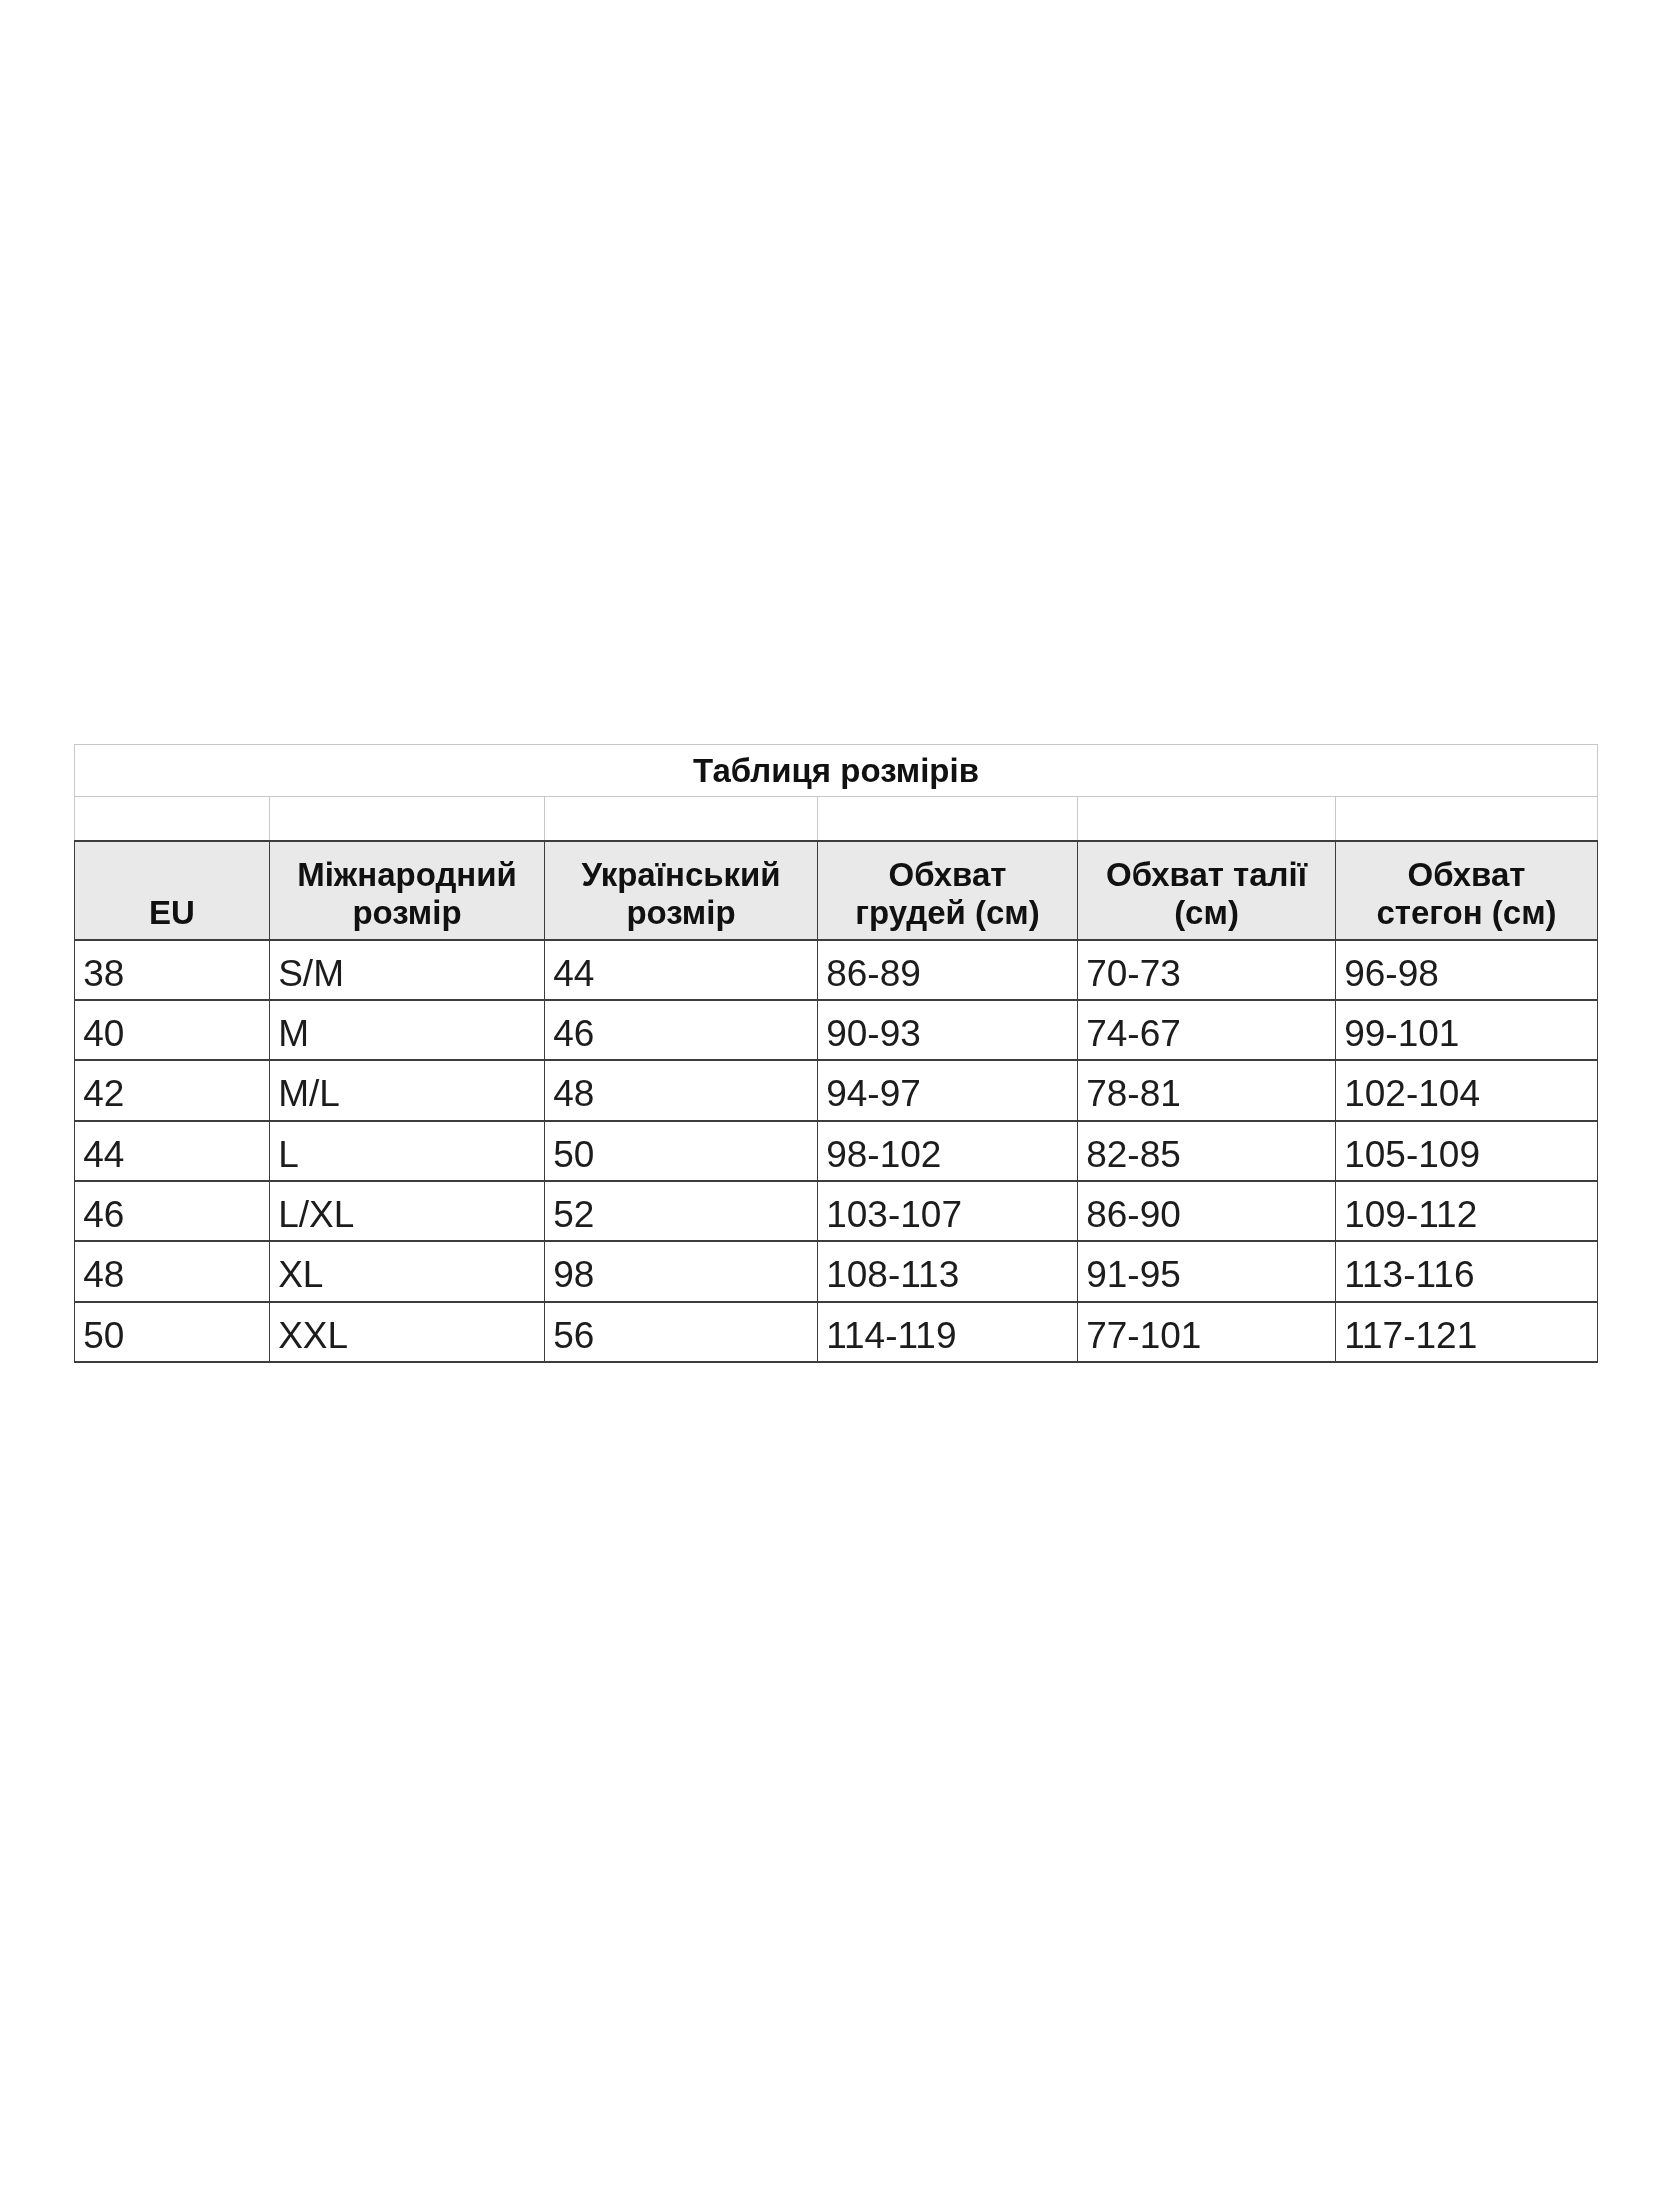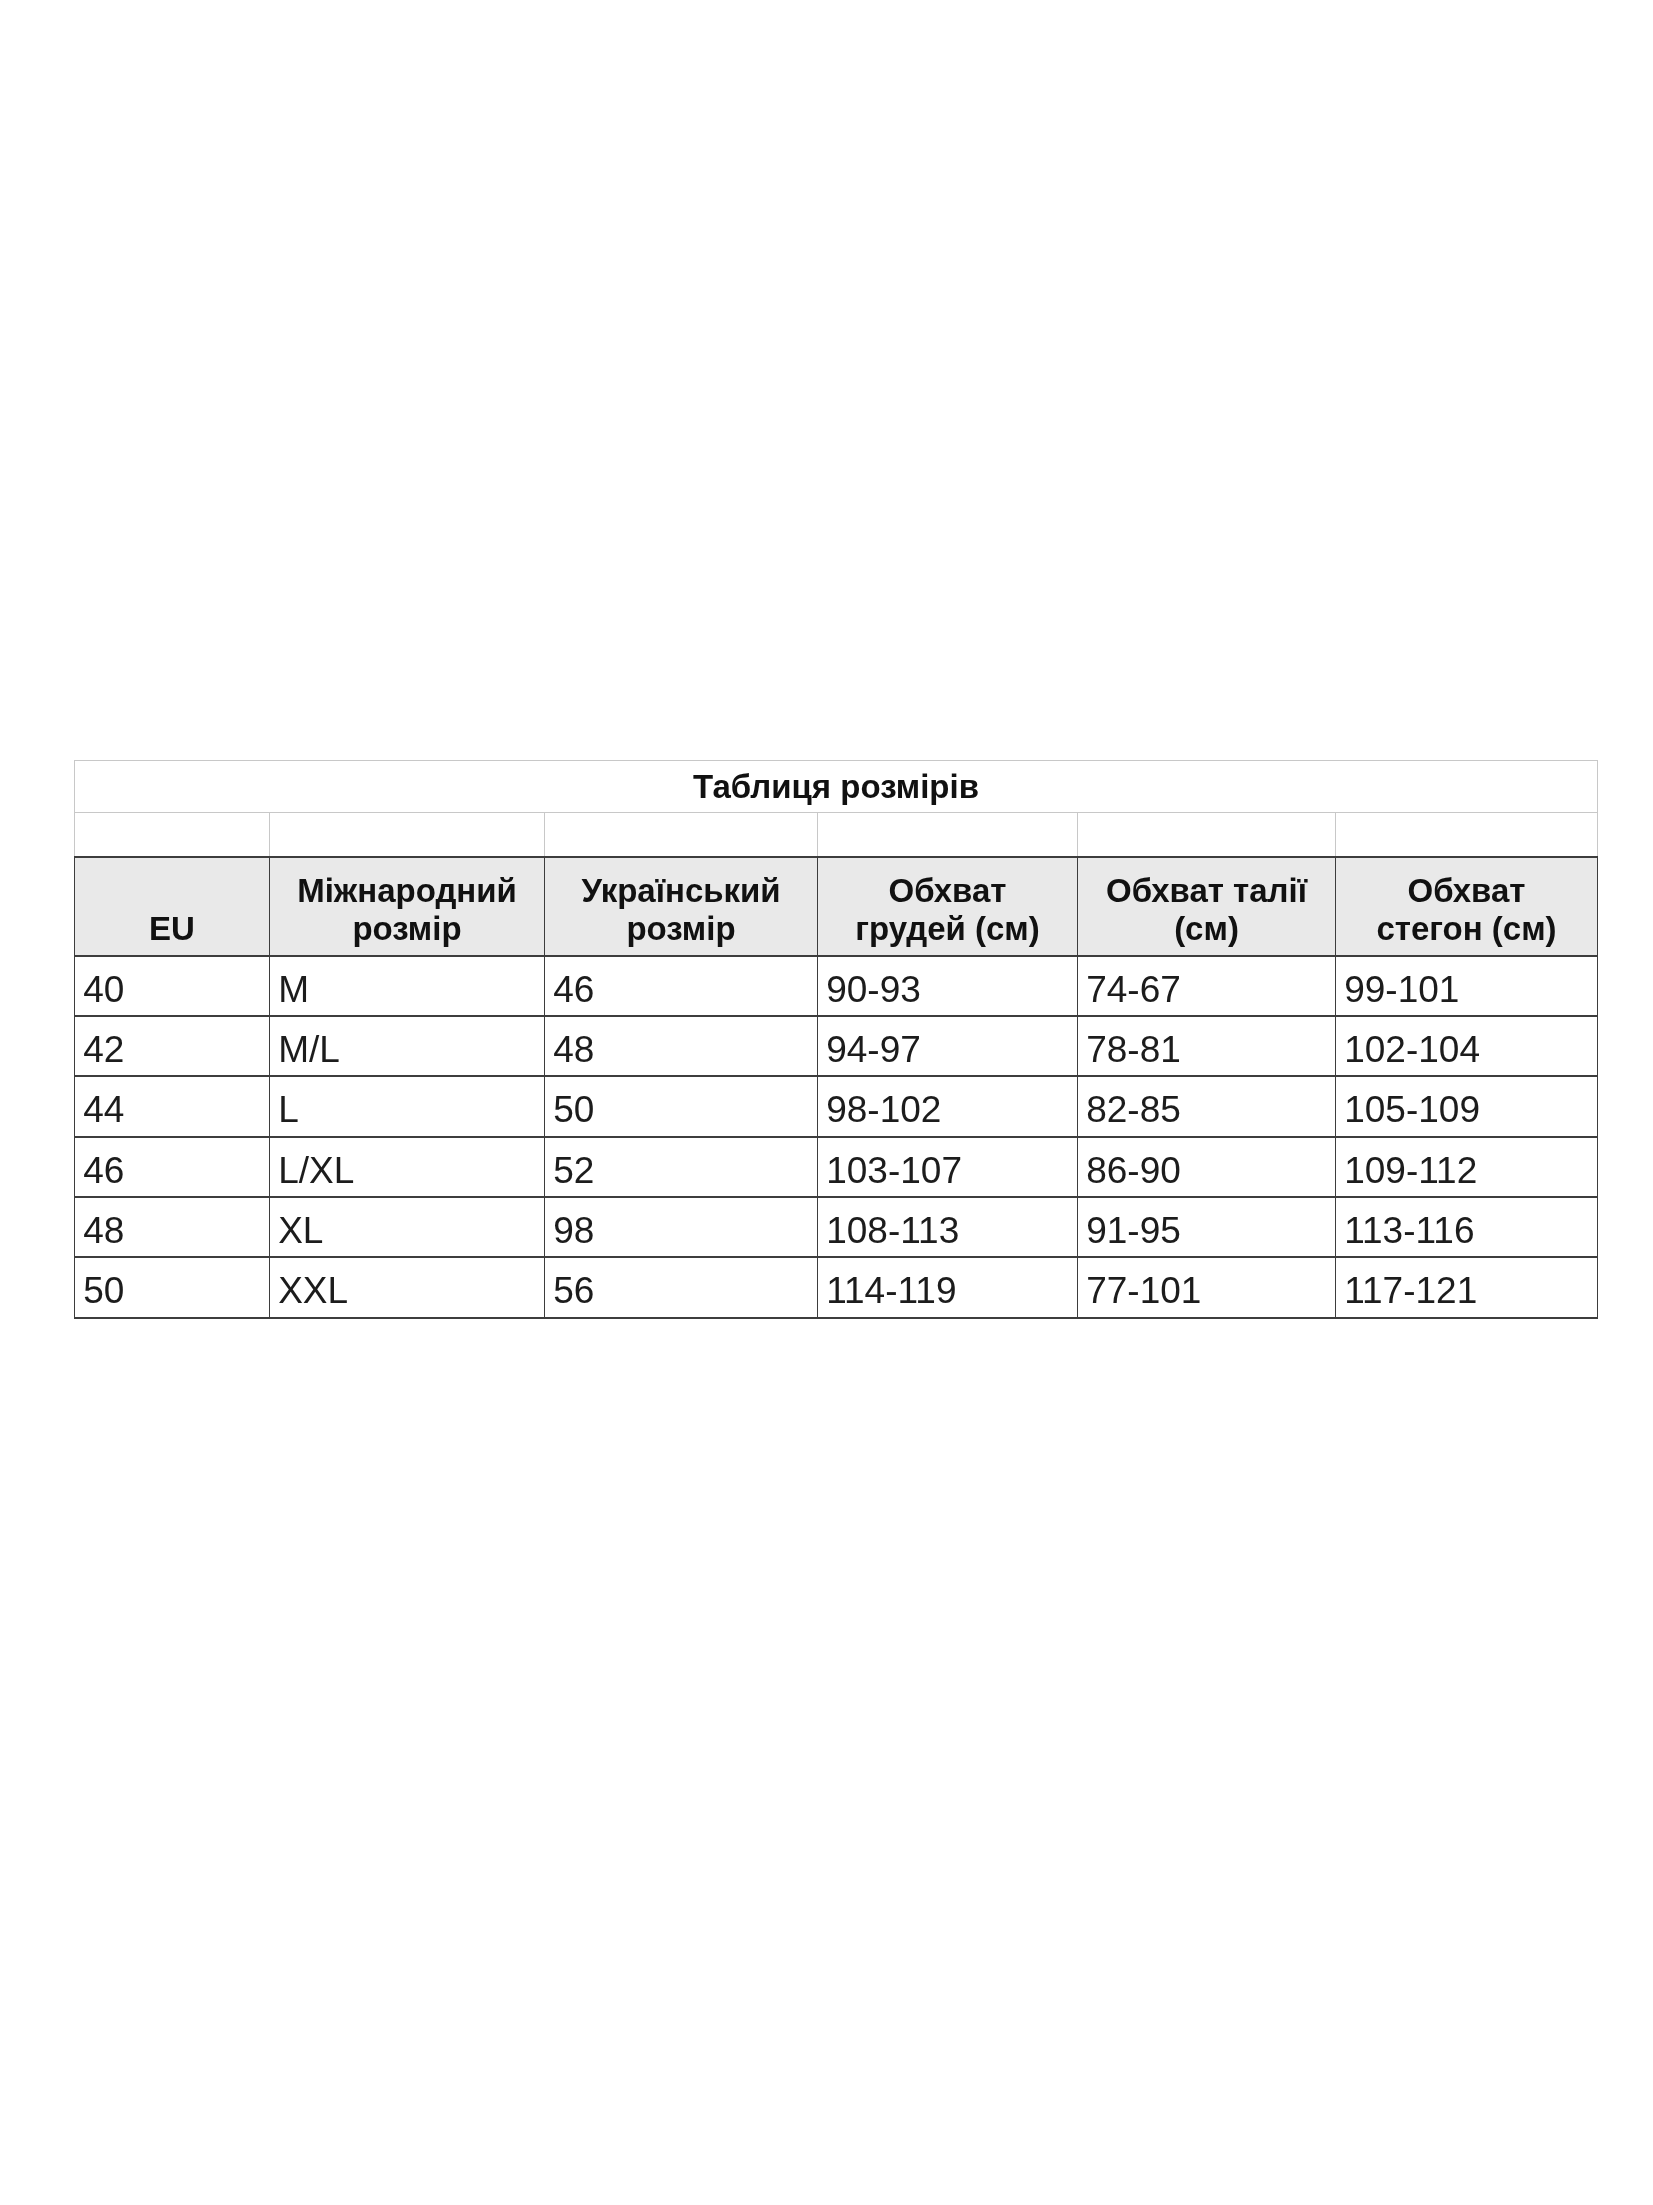--- a/index.html
+++ b/index.html
@@ -10,21 +10,21 @@
   body {
     width: 1654px;
     height: 2205px;
     position: relative;
     font-family: "Liberation Sans", "DejaVu Sans", sans-serif;
     color: #1c1c1c;
   }
   .size-table-wrap {
     position: absolute;
     left: 74px;
-    top: 760px;
+    top: 744px;
     width: 1523px;
   }
   table.size-table {
     border-collapse: collapse;
     table-layout: fixed;
     width: 1523px;
   }
   
   tr.title-row td {
     border: 0.8px solid #c8c8c8;
@@ -107,20 +107,28 @@
         <th>Обхват
 грудей (см)</th>
         <th>Обхват талії
 (см)</th>
         <th>Обхват
 стегон (см)</th>
       </tr>
     </thead>
     <tbody>
         <tr>
+          <td>38</td>
+          <td>S/M</td>
+          <td>44</td>
+          <td>86-89</td>
+          <td>70-73</td>
+          <td>96-98</td>
+        </tr>
+        <tr>
           <td>40</td>
           <td>M</td>
           <td>46</td>
           <td>90-93</td>
           <td>74-67</td>
           <td>99-101</td>
         </tr>
         <tr>
           <td>42</td>
           <td>M/L</td>

